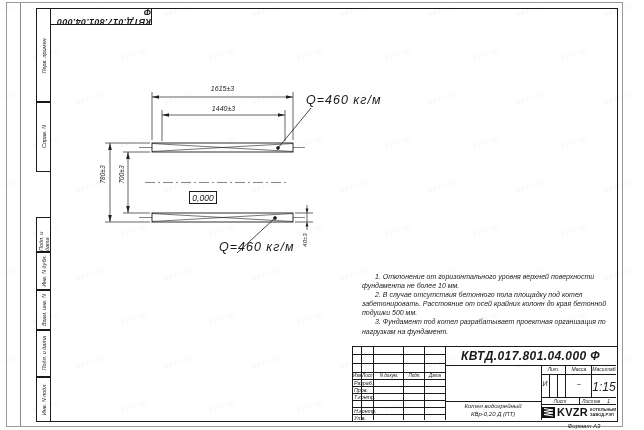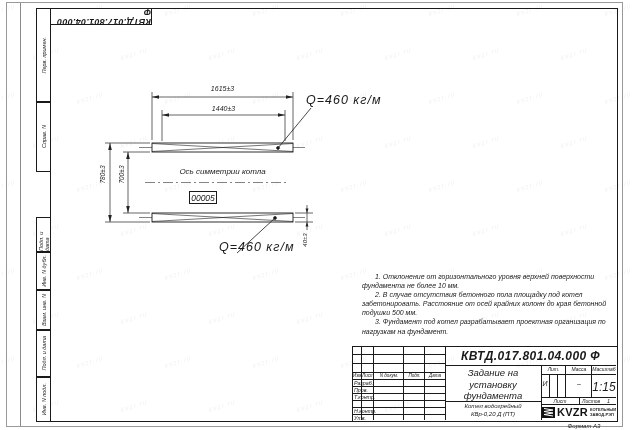--- a/index.html
+++ b/index.html
@@ -207,23 +207,22 @@
         <circle cx="183" cy="68" r="1.4"></circle>
       <line x1="180" y1="138" x2="142" y2="173"></line>
         <circle cx="180" cy="138" r="1.4"></circle>
     </g>
   </svg>
 
   <div class="t it ctr z2" style="left:152px;top:85px;width:141px;font-size:7px;">1615±3</div>
   <div class="t it ctr z2" style="left:162px;top:105px;width:123px;font-size:7px;">1440±3</div>
   <div class="t it z2" style="left:306px;top:93px;font-size:12.5px;letter-spacing:1px;">Q=460 кг/м</div>
   <div class="t it z2" style="left:219px;top:240px;font-size:12.5px;letter-spacing:1px;">Q=460 кг/м</div>
-  <div class="t it ctr z2" style="left:152px;top:167px;width:141px;font-size:8px;">Ось симметрии котла</div>
   <div class="lvl">
-      <span>00005</span>
+      <span>0,000</span>
     </div>
   <div class="t it ctr rot90 z2" style="left:82px;top:171px;width:40px;font-size:6.5px;">780±3</div>
   <div class="t it ctr rot90 z2" style="left:101px;top:171px;width:40px;font-size:6.5px;">700±3</div>
   <div class="t it ctr rot90 z2" style="left:285px;top:237px;width:40px;font-size:6px;">40±3</div>
 
   <div class="z2" style="position:absolute;left:362px;top:272px;width:256px;font-size:7px;font-style:italic;line-height:9.1px;">
     <div class="t" style="position:static;margin-left:13px;">1. Отклонение от горизонтального уровня верхней поверхности</div>
     <div class="t" style="position:static;">фундамента не более 10 мм.</div>
     <div class="t" style="position:static;margin-left:13px;">2. В случае отсутствия бетонного пола площадку под котел</div>
     <div class="t" style="position:static;">забетонировать. Расстояние от осей крайних колонн до края бетонной</div>
@@ -259,25 +258,20 @@
 
       <i class="tl" style="left:92px;top:18px;width:171px;height:1px;"></i>
       <i class="tl" style="left:188px;top:27px;width:75px;height:1px;"></i>
       <i class="tl" style="left:188px;top:50px;width:75px;height:1px;"></i>
       <i class="tl" style="left:188px;top:57px;width:75px;height:1px;"></i>
       <i class="tl" style="left:92px;top:54px;width:96px;height:1px;"></i>
     </div>
 
     <div class="tt it ctr" style="left:92px;top:0;width:171px;height:18px;line-height:18px;font-size:12px;font-weight:600;letter-spacing:.4px;">КВТД.017.801.04.000 Ф</div>
 
-    <div class="tt it ctr" style="left:92px;top:20px;width:96px;font-size:9.5px;line-height:11.5px;">
-      <div>Задание на</div>
-      <div>установку</div>
-      <div>фундамента</div>
-    </div>
 
     <div class="tt it ctr" style="left:92px;top:56px;width:96px;font-size:6px;line-height:7.5px;">
       <div>Котел водогрейный</div>
       <div>КВр-0,20 Д (ПТ)</div>
     </div>
 
     <div class="tt it ctr" style="left:0;top:26px;width:9px;font-size:4.6px;">Изм.</div>
     <div class="tt it ctr" style="left:9px;top:26px;width:12px;font-size:4.6px;">Лист</div>
     <div class="tt it ctr" style="left:21px;top:26px;width:30px;font-size:4.6px;">N докум.</div>
     <div class="tt it ctr" style="left:51px;top:26px;width:21px;font-size:4.6px;">Подп.</div>

